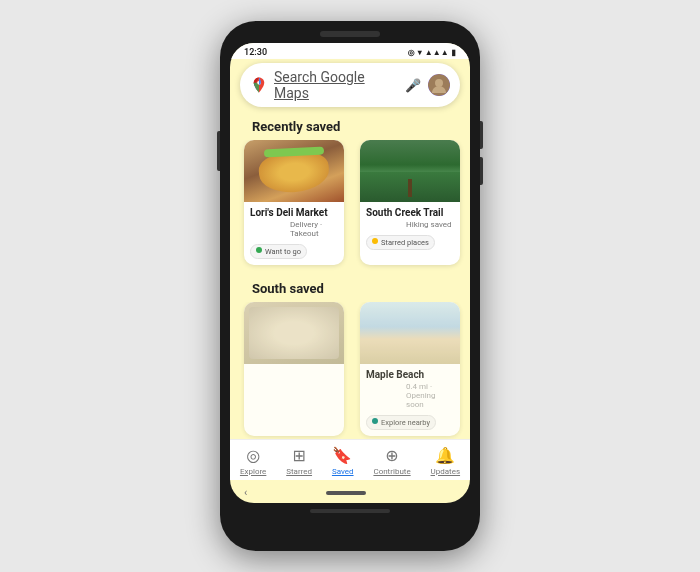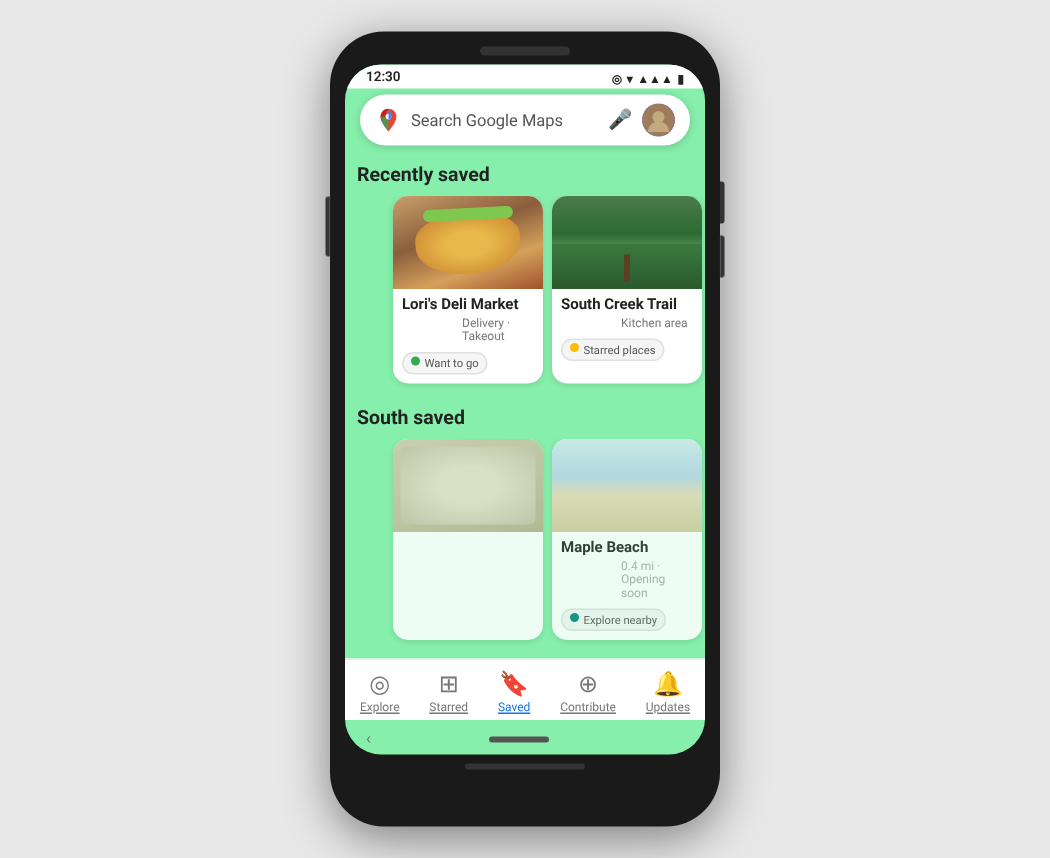--- a/index.html
+++ b/index.html
@@ -27,21 +27,21 @@
       width: 60px;
       height: 6px;
       background: #333;
       border-radius: 3px;
       margin: 0 auto 6px auto;
     }
 
     .phone-screen {
       width: 100%;
       height: 460px;
-      background: #86efac;
+      background: #fef9c3;
       border-radius: 24px;
       overflow: hidden;
       display: flex;
       flex-direction: column;
     }
 
     .status-bar {
       background: #fff;
       display: flex;
       justify-content: space-between;
@@ -77,22 +77,23 @@
     }
 
     .maps-pin-icon {
       width: 18px;
       height: 18px;
       flex-shrink: 0;
     }
 
     .search-text {
       flex: 1;
-      font-size: 11px;
+      font-size: 14px;
       color: #555;
+      text-decoration: underline;
     }
 
     .mic-icon {
       font-size: 13px;
       color: #555;
     }
 
     .avatar {
       width: 22px;
       height: 22px;
@@ -113,30 +114,29 @@
       overflow-x: hidden;
       scrollbar-width: none;
     }
 
     .scroll-content::-webkit-scrollbar { display: none; }
 
     .section-title {
       font-size: 13px;
       font-weight: 700;
       color: #222;
-      padding: 6px 14px 6px 8px;
+      padding: 6px 14px 6px 22px;
     }
 
     .cards-row {
       display: flex;
-      gap: 6px;
+      gap: 16px;
       padding: 0 14px 10px 14px;
       overflow-x: auto;
       scrollbar-width: none;
-      margin-left: 18px;
     }
 
     .cards-row::-webkit-scrollbar { display: none; }
 
     .place-card {
       background: #fff;
       border-radius: 10px;
       box-shadow: 0 1px 5px rgba(0,0,0,0.13);
       width: 100px;
       flex-shrink: 0;
@@ -446,21 +446,21 @@
                 <div class="tag-dot-green"></div>
                 <span>Want to go</span>
               </div>
             </div>
           </div>
 
           <div class="place-card">
             <div class="card-img card-img-trail"></div>
             <div class="card-body">
               <div class="card-name">South Creek Trail</div>
-              <div class="card-subtitle">Kitchen area</div>
+              <div class="card-subtitle">Hiking saved</div>
               <div class="card-tag">
                 <div class="tag-dot-yellow"></div>
                 <span>Starred places</span>
               </div>
             </div>
           </div>
 
         </div>
       </div>
 

